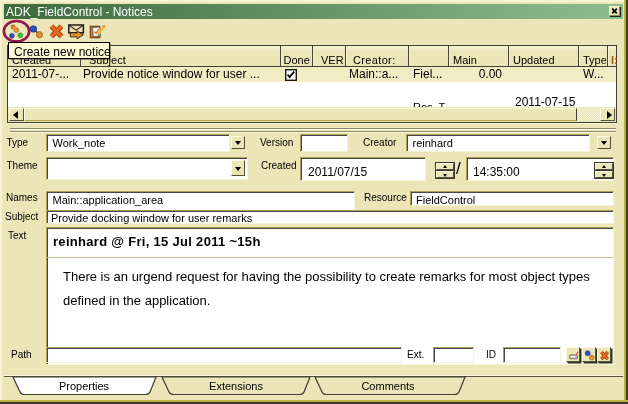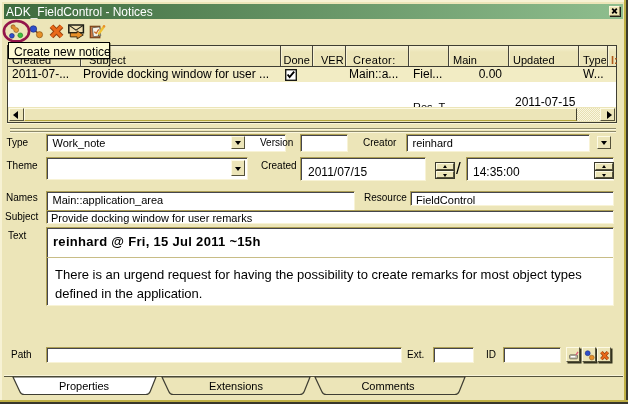--- a/index.html
+++ b/index.html
@@ -92,21 +92,21 @@
 <div class="hd" style="left:321px;">VER</div>
 <div class="hd" style="left:353px;letter-spacing:0.35px;">Creator:</div>
 <div class="hd" style="left:413px;margin-top:47px;">Res. T</div>
 <div class="hd" style="left:453px;">Main</div>
 <div class="hd" style="left:513px;">Updated</div>
 <div class="hd" style="left:583px;width:23px;overflow:hidden;">Type:</div>
 <div class="hd" style="left:611px;color:#b05818;font-weight:bold;">I:</div>
 
 <div class="abs" style="left:8px;top:67px;width:608px;height:15px;background:#f2ecc4;"></div>
 <div class="t12" style="left:12px;top:67px;">2011-07-...</div>
-<div class="t12" style="left:83px;top:67px;">Provide docking window for user ...</div>
+<div class="t12" style="left:83px;top:67px;">Provide notice window for user ...</div>
 <svg class="abs" style="left:285px;top:69px;" width="12" height="12" viewBox="0 0 12 12">
   <rect x="0.7" y="0.7" width="10.6" height="10.6" fill="#fff" stroke="#1a1a14" stroke-width="1.4"></rect>
   <path d="M2.6 5.5 L4.6 8 L9.2 2.6" fill="none" stroke="#000" stroke-width="1.9"></path>
 </svg>
 <div class="t12" style="left:349px;top:67px;">Main::a...</div>
 <div class="t12" style="left:413px;top:67px;">Fiel...</div>
 <div class="t12" style="left:448px;top:67px;width:54px;text-align:right;">0.00</div>
 <div class="t12" style="left:515px;top:67px;margin-top:28px;">2011-07-15</div>
 <div class="t12" style="left:583px;top:67px;">W...</div>
 
@@ -120,21 +120,21 @@
   background-image:repeating-conic-gradient(#faf6e0 0 25%,#e6dfb2 0 50%);background-size:2px 2px;"></div>
 <div class="abs raised" style="left:600px;top:108px;width:15px;height:13px;">
   <div style="width:0;height:0;border:4px solid transparent;border-left:5px solid #000;border-right:none;margin:2px 0 0 6px;"></div>
 </div>
 <div class="abs" style="left:7px;top:123px;width:610px;height:1.2px;background:#f9f5d8;"></div>
 
 <div class="abs" style="left:10px;top:127.5px;width:606px;height:1.2px;background:#8d8a6b;border-bottom:1px solid #fbf7dd;"></div>
 <div class="abs" style="left:10px;top:131px;width:606px;height:1.2px;background:#8d8a6b;border-bottom:1px solid #fbf7dd;"></div>
 
 <div class="lbl" style="left:6.5px;top:136.5px;">Type</div>
-<div class="sunken" style="left:46px;top:134px;width:240px;height:18px;">
+<div class="sunken" style="left:46px;top:134px;width:184px;height:18px;">
   <div class="t11" style="left:5.5px;top:1.8px;">Work_note</div>
   <div class="raised" style="left:184px;top:1px;width:14px;height:13px;">
     <div style="width:0;height:0;border:3.5px solid transparent;border-top:4.5px solid #000;border-bottom:none;margin:4px 0 0 3px;"></div>
   </div>
 </div>
 <div class="lbl" style="left:260px;top:136.5px;">Version</div>
 <div class="sunken" style="left:300px;top:134px;width:48px;height:18px;"></div>
 <div class="lbl" style="left:363px;top:136.5px;">Creator</div>
 <div class="sunken" style="left:406px;top:134px;width:184px;height:18px;">
   <div class="t11" style="left:5.5px;top:1.8px;">reinhard</div>
@@ -180,24 +180,24 @@
 <div class="sunken" style="left:410px;top:191px;width:204px;height:15px;">
   <div class="t11" style="left:5px;top:1.5px;">FieldControl</div>
 </div>
 
 <div class="lbl" style="left:5px;top:210.5px;">Subject</div>
 <div class="sunken" style="left:46px;top:210px;width:568px;height:14px;">
   <div class="t11" style="left:4px;top:0.5px;">Provide docking window for user remarks</div>
 </div>
 
 <div class="lbl" style="left:8px;top:229.5px;">Text</div>
-<div class="sunken" style="left:46px;top:227px;width:568px;height:79px;">
+<div class="sunken" style="left:46px;top:227px;width:568px;height:138px;">
   <div class="abs" style="left:6px;top:6px;font-size:13px;font-weight:bold;letter-spacing:0.3px;white-space:nowrap;">reinhard @ Fri, 15 Jul 2011 ~15h</div>
   <div class="abs" style="left:0px;top:28.5px;width:100%;height:1.5px;background:#c8bd86;"></div>
-  <div class="abs" style="left:8px;top:37px;font-size:13px;line-height:19px;white-space:nowrap;">There is an urgend request for having the possibility to create remarks for most object types<br>defined in the application.</div>
+  <div class="abs" style="left:16px;top:37px;font-size:13px;line-height:24px;white-space:nowrap;">There is an urgend request for having the possibility to create remarks for most object types<br>defined in the application.</div>
 </div>
 
 <div class="lbl" style="left:11px;top:348.5px;">Path</div>
 <div class="sunken" style="left:46px;top:347px;width:356px;height:16px;"></div>
 <div class="lbl" style="left:407px;top:348.5px;">Ext.</div>
 <div class="sunken" style="left:433px;top:347px;width:41px;height:16px;"></div>
 <div class="lbl" style="left:486px;top:348.5px;">ID</div>
 <div class="sunken" style="left:503px;top:347px;width:58px;height:16px;"></div>
 
 <div class="abs raised" style="left:566px;top:347px;width:14px;height:15px;box-shadow:1.5px 1.5px 0 #33321f;">

